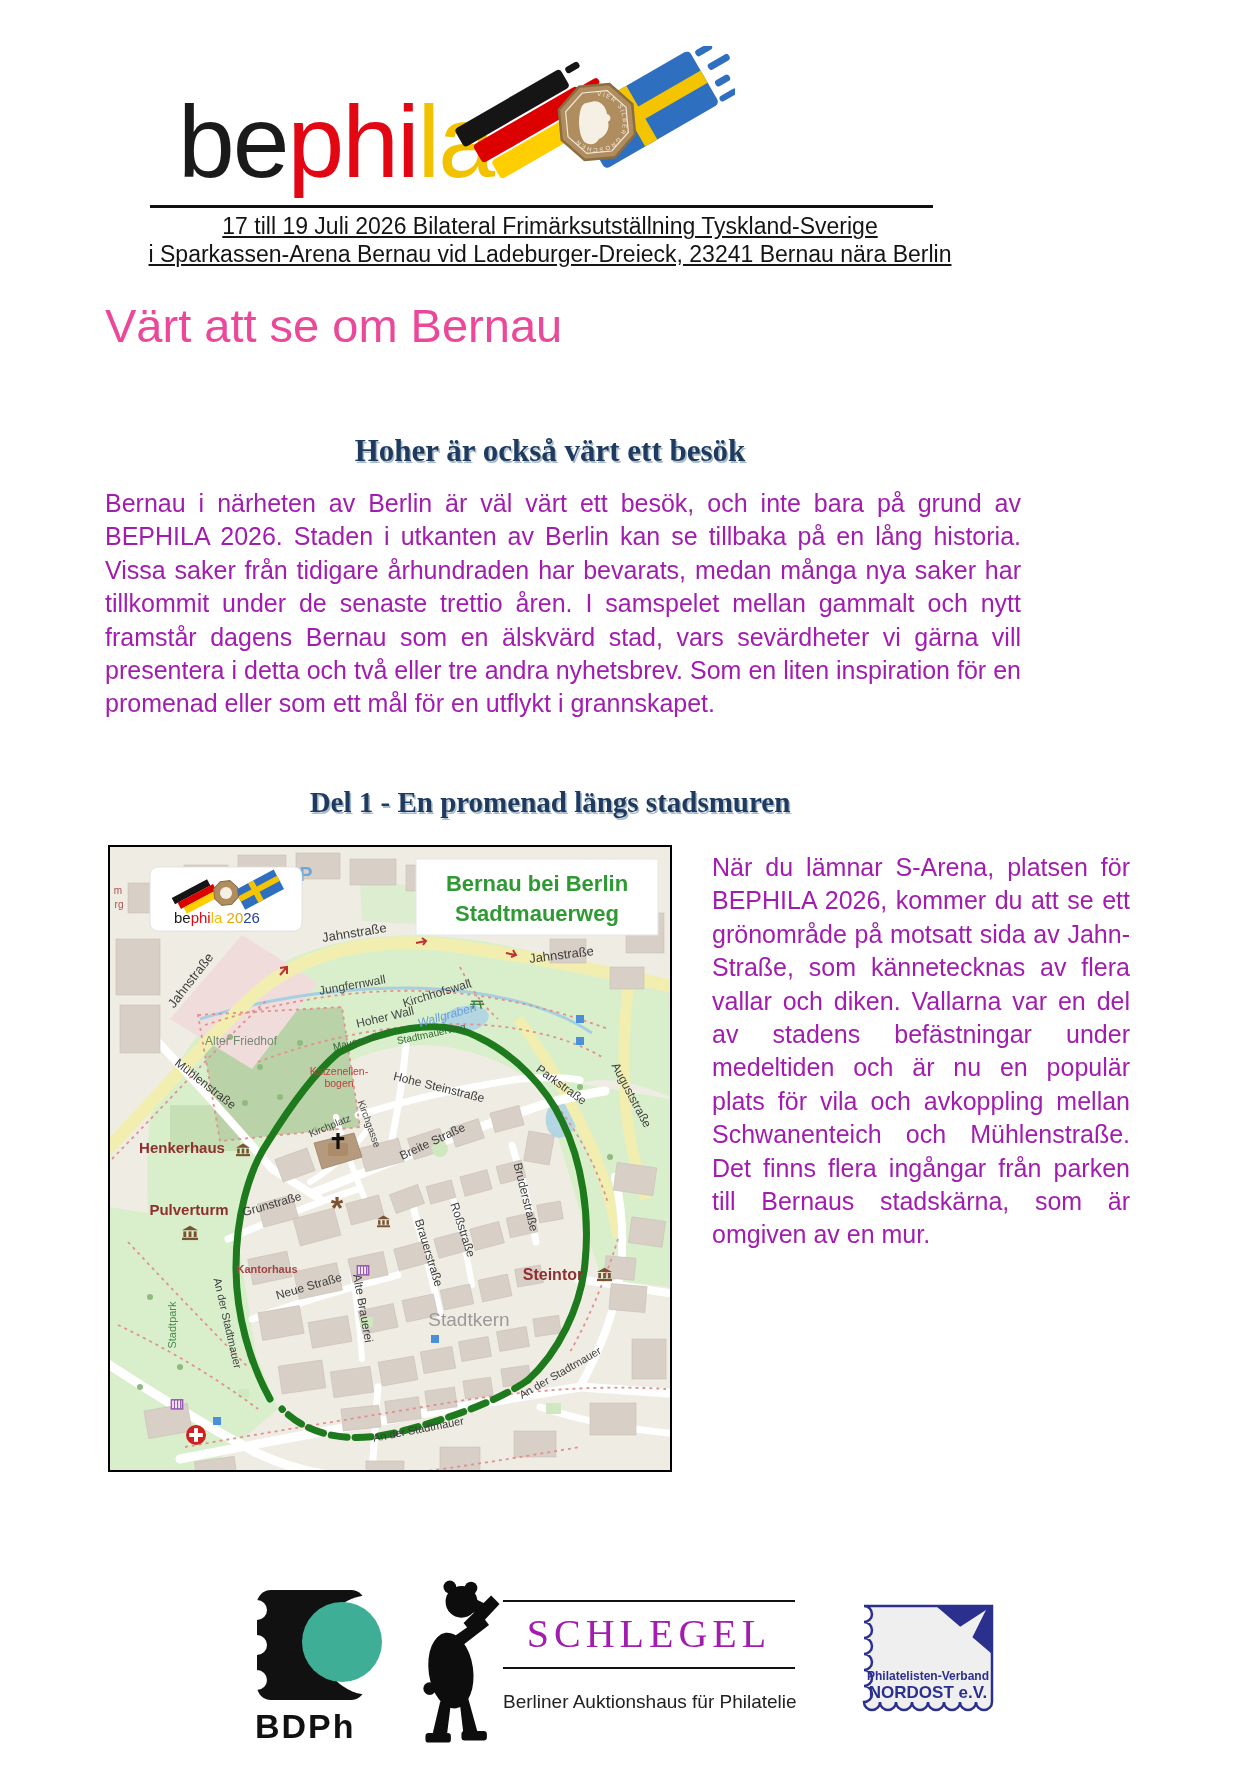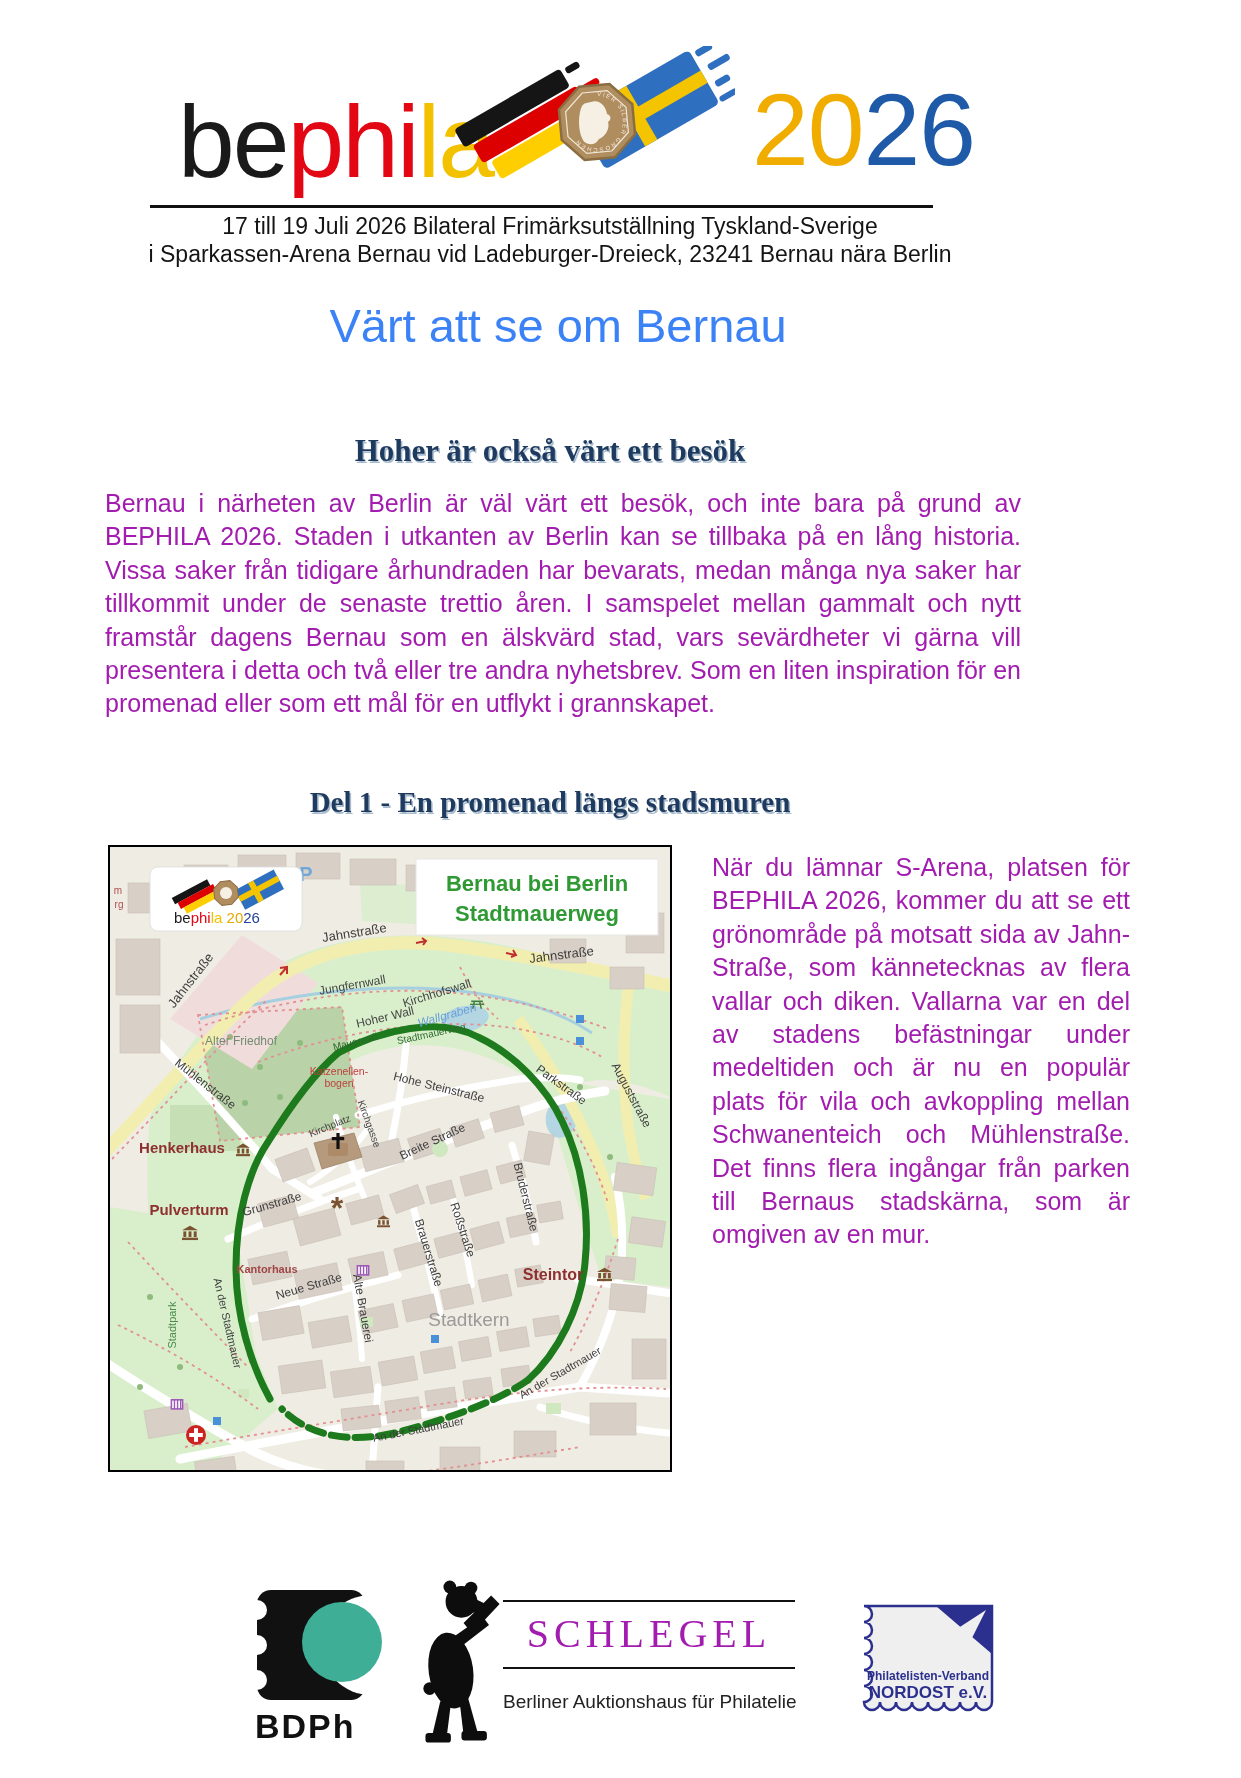--- a/index.html
+++ b/index.html
@@ -6,22 +6,22 @@
   .page{position:relative;width:1241px;height:1778px;background:#fff;overflow:hidden;
         font-family:"Liberation Sans",sans-serif;color:#111;}
   .abs{position:absolute;}
   
   .wordmark{left:150px;top:68px;font-size:102px;line-height:148px;letter-spacing:-2px;white-space:nowrap;margin-left:28px;}
   .wm-be{color:#1a1a1a;} .wm-phi{color:#e30613;} .wm-la{color:#f2c200;}
   .year{left:752px;top:56px;font-size:102px;line-height:148px;letter-spacing:-1px;white-space:nowrap;}
   .yr-20{color:#f0ad00;} .yr-26{color:#1e5aa8;}
   .brush-svg{left:455px;top:46px;}
   .rule{left:150px;top:205px;width:783px;height:3px;background:#111;}
-  .subtitle{left:105px;top:212px;width:890px;text-align:center;font-size:23px;line-height:28px;color:#141414;}
-  .page-title{left:113px;top:298px;width:890px;text-align:center;font-size:47px;line-height:56px;color:#3b82f6;}
+  .subtitle{left:105px;top:212px;width:890px;text-align:center;font-size:23px;line-height:28px;color:#141414;text-decoration:underline;}
+  .page-title{left:105px;top:298px;width:890px;font-size:47px;line-height:56px;color:#ec4899;}
   .blue-h{font-family:"Liberation Serif",serif;font-weight:bold;color:#1e3a5f;
           text-shadow:1.5px 1.5px 0 #a9bccd;text-align:center;}
   .blue-h1{left:105px;top:433px;width:890px;font-size:31px;}
   .blue-h2{left:105px;top:786px;width:890px;font-size:29px;}
   .body-text{font-size:25px;line-height:33.4px;text-align:justify;color:#a21caf;}
   .body1{left:105px;top:487px;width:916px;}
   .col2{left:712px;top:851px;width:418px;}
   .map-wrap{left:108px;top:845px;width:560px;height:623px;border:2px solid #000;box-sizing:content-box;}
   .bdph{left:245px;top:1588px;}
   .bear{left:398px;top:1570px;}
@@ -70,23 +70,20 @@
       <path d="M-6,-20 C2,-23 9,-16 10,-8 C15,-6 14,-2 11,0 C13,6 9,14 2,17 C-2,25 -13,23 -15,16 C-19,8 -19,-8 -15,-16 C-12,-20 -9,-19 -6,-20 Z" fill="#f6f0e4"></path>
       <defs>
           <path id="coin-circ" d="M 0,-26 A 26,26 0 1,1 -0.1,-26"></path>
         </defs>
       <text font-size="6" fill="#f0e8d8" letter-spacing="1.5">
         <textPath href="#coin-circ">VIER SILBER GROSCHEN</textPath>
       </text>
     </g>
   </svg>
 
-  <div class="abs year">
-    <span class="yr-20">20</span><span class="yr-26">26</span>
-  </div>
 
   <div class="abs rule"></div>
 
   <div class="abs subtitle">
     <div>17 till 19 Juli 2026 Bilateral Frimärksutställning Tyskland-Sverige</div>
     <div>i Sparkassen-Arena Bernau vid Ladeburger-Dreieck, 23241 Bernau nära Berlin</div>
   </div>
 
   <div class="abs page-title">Värt att se om Bernau</div>
 

